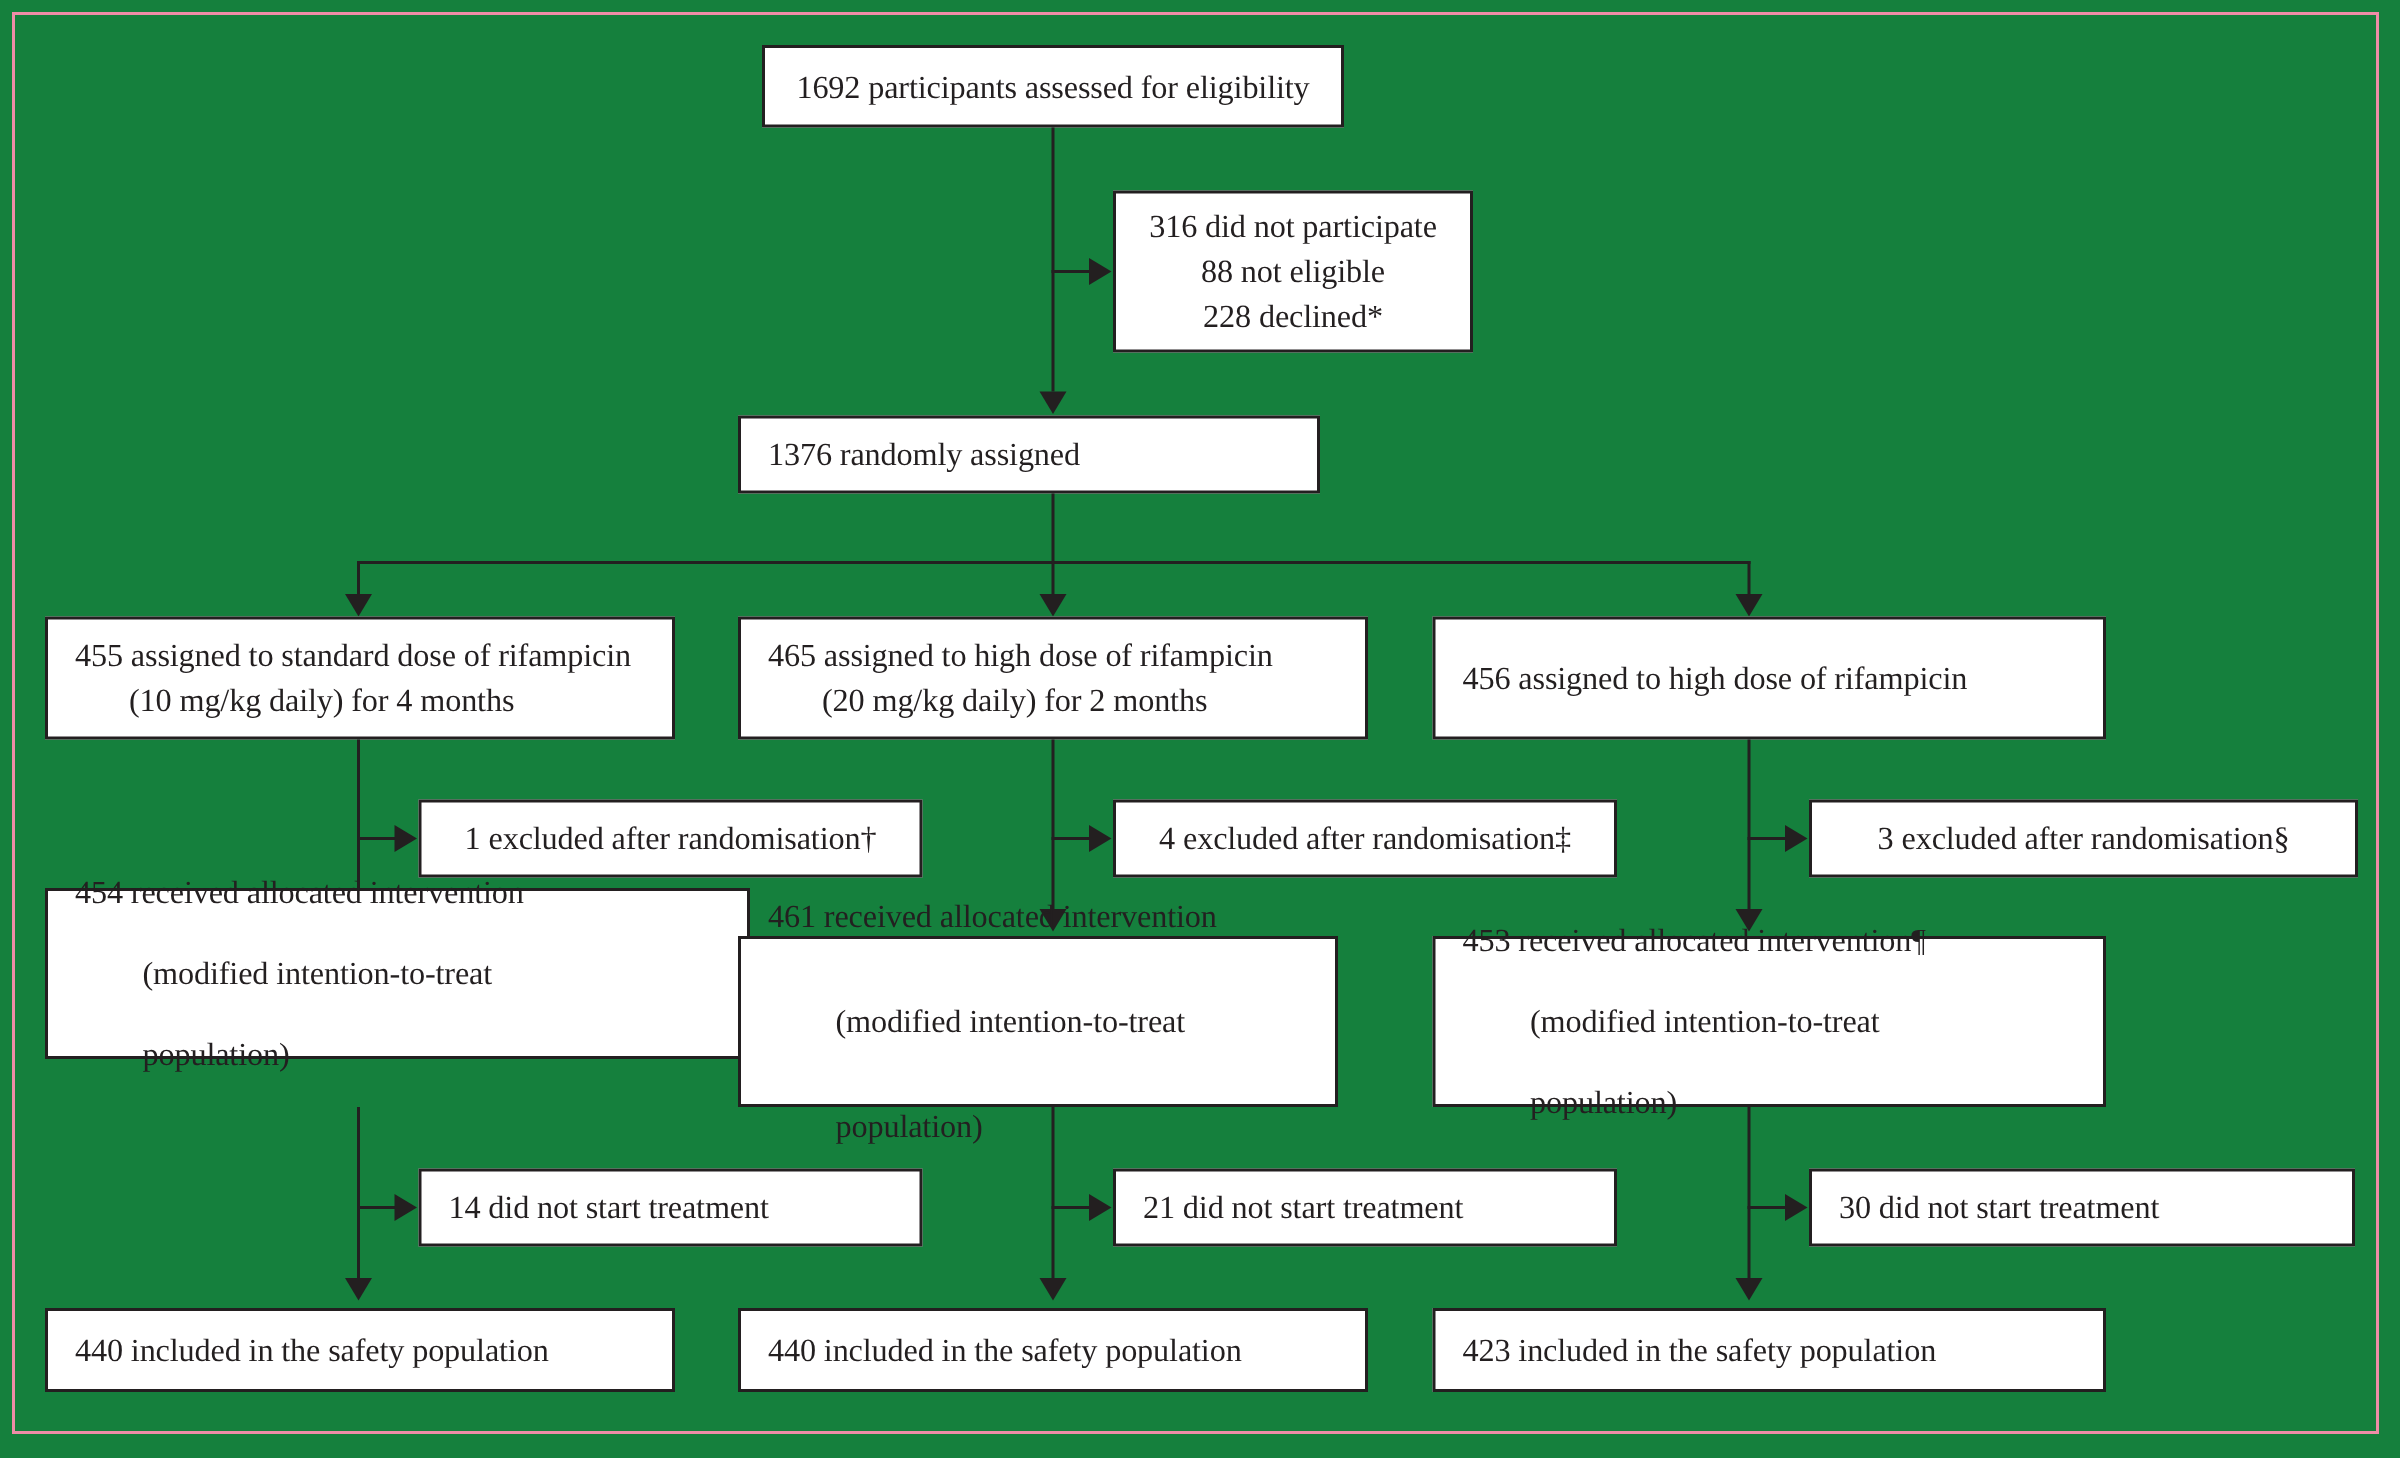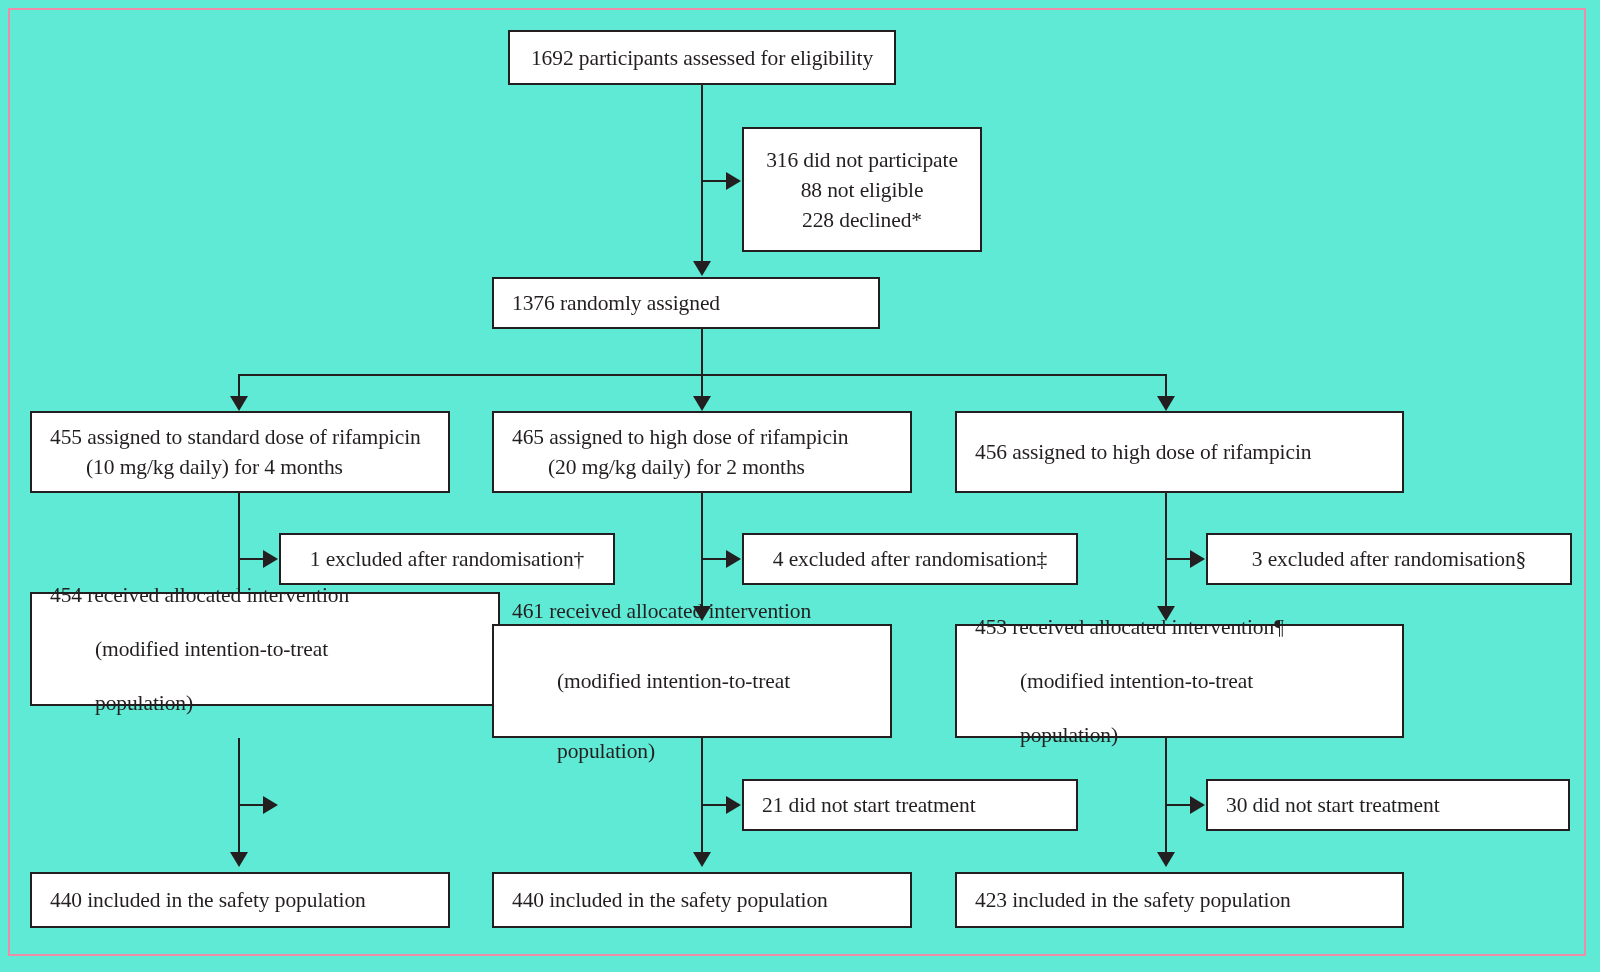--- a/index.html
+++ b/index.html
@@ -7,21 +7,21 @@
     padding: 0;
     background: #ffffff;
   }
   body {
     font-family: "Liberation Serif", "DejaVu Serif", serif;
   }
   #page {
     position: relative;
     width: 1600px;
     height: 972px;
-    background: #5eead4;
+    background: #15803d;
     overflow: hidden;
   }
   
   #frame {
     position: absolute;
     left: 8px;
     top: 8px;
     width: 1578px;
     height: 948px;
     border: 2px solid #ef8da8;
@@ -99,21 +99,21 @@
   <div class="box ac" style="left:508px; top:30px; width:388px; height:55px;">
     <span class="ln">1692 participants assessed for eligibility</span>
   </div>
 
   <div class="vline" style="left:701px; top:85px; height:176px;"></div>
   <div class="arrow-d" style="left:693px; top:261px;"></div>
 
   <div class="hline" style="left:701px; top:180px; width:28px;"></div>
   <div class="arrow-r" style="left:726px; top:172px;"></div>
 
-  <div class="box ac" style="left:742px; top:127px; width:240px; height:125px;">
+  <div class="box ac" style="left:742px; top:127px; width:240px; height:108px;">
     <span class="ln">316 did not participate</span>
     <span class="ln">88 not eligible</span>
     <span class="ln">228 declined*</span>
   </div>
 
   <div class="box al" style="left:492px; top:277px; width:388px; height:52px;">
     <span class="ln">1376 randomly assigned</span>
   </div>
 
   <div class="vline" style="left:701px; top:329px; height:46px;"></div>
@@ -178,20 +178,23 @@
   <div class="box al" style="left:955px; top:624px; width:449px; height:114px;">
     <span class="ln">453 received allocated intervention¶</span>
     <span class="ln indc">(modified intention-to-treat</span>
     <span class="ln indc">population)</span>
   </div>
 
   <div class="vline" style="left:238px; top:738px; height:114px;"></div>
   <div class="arrow-d" style="left:230px; top:852px;"></div>
   <div class="hline" style="left:238px; top:804px; width:28px;"></div>
   <div class="arrow-r" style="left:263px; top:796px;"></div>
+  <div class="box al" style="left:279px; top:779px; width:336px; height:52px;">
+    <span class="ln">14 did not start treatment</span>
+  </div>
 
   <div class="vline" style="left:701px; top:738px; height:114px;"></div>
   <div class="arrow-d" style="left:693px; top:852px;"></div>
   <div class="hline" style="left:701px; top:804px; width:28px;"></div>
   <div class="arrow-r" style="left:726px; top:796px;"></div>
   <div class="box al" style="left:742px; top:779px; width:336px; height:52px;">
     <span class="ln">21 did not start treatment</span>
   </div>
 
   <div class="vline" style="left:1165px; top:738px; height:114px;"></div>

